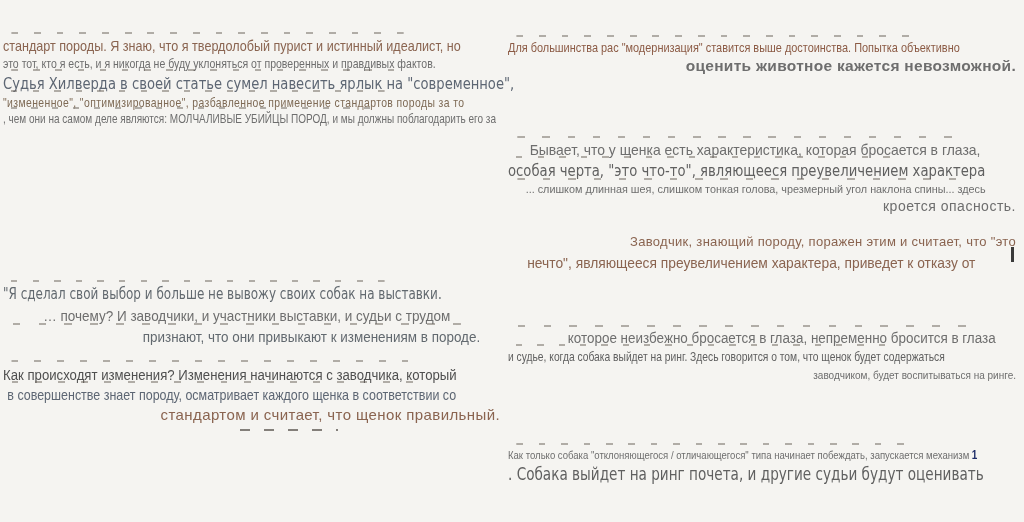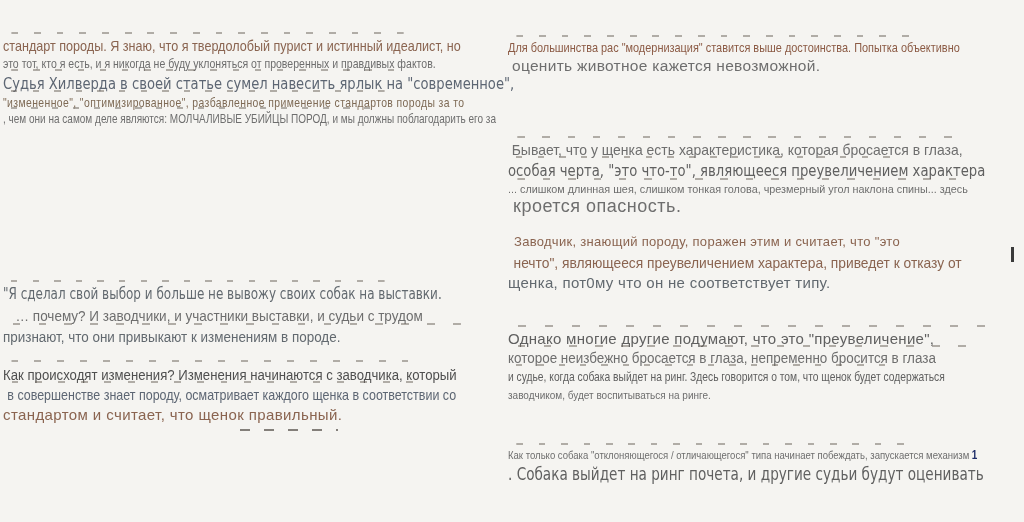--- a/index.html
+++ b/index.html
@@ -2,21 +2,21 @@
 <html lang="ru"><head>
 <meta charset="utf-8">
 <title>Translated document page</title>
 <style>
   html,body{margin:0;padding:0;}
   body{
     width:1024px;height:522px;position:relative;overflow:hidden;
     background:#f5f4f1;
     font-family:"Liberation Sans", sans-serif;
   }
-  .page{position:absolute;inset:0;}
+  .page{position:absolute;inset:0;text-align:right;}
   .col{position:absolute;top:0;height:100%;}
   .col-left{left:3px;width:497px;}
   .col-right{left:508px;width:508px;}
   .para{position:absolute;left:0;right:0;}
   .ln{
     position:relative;white-space:nowrap;
     transform:scaleX(var(--sx,1));transform-origin:0 50%;
     color:#6b6b6b;
   }
   
@@ -29,21 +29,21 @@
   .c-gray2 {color:#606060;}
   .c-dgray {color:#4f4f4f;}
   .c-slate {color:#5d6673;}
   .c-slate2{color:#62696f;}
   
   .art::before{
     content:"";position:absolute;top:-4px;left:2%;width:94%;height:2px;
     background:repeating-linear-gradient(90deg, rgba(108,100,92,.50) 0 8px, transparent 8px 27px);
   }
   .ls05{letter-spacing:.5px;}
-  .ls03{letter-spacing:.3px;}
+  .ls03{letter-spacing:.3px;font-weight:bold;}
   .footnote-mark{font-weight:bold;color:#1f2d69;font-size:12px;padding-left:3px;}
   .edge-mark{
     position:absolute;left:1011px;top:247px;width:3px;height:15px;
     background:#3a3a3a;
   }
   .artifact-strip{
     position:absolute;left:240px;top:429px;width:98px;height:2px;
     background:repeating-linear-gradient(90deg, rgba(70,64,58,.65) 0 10px, transparent 10px 24px);
   }
 </style>
@@ -81,31 +81,29 @@
 
     <div class="para" style="top:39px">
       <div class="ln c-redbr art" style="font-size:13px;line-height:17px;--sx:.84">Для большинства рас "модернизация" ставится выше достоинства. Попытка объективно</div>
       <div class="ln c-gray ls03" style="font-size:15.5px;line-height:20px;padding-left:4px">оценить животное кажется невозможной.</div>
     </div>
 
     <div class="para" style="top:140px">
       <div class="ln c-gray art" style="font-size:15px;line-height:20px;--sx:.93;padding-left:4px">Бывает, что у щенка есть характеристика, которая бросается в глаза,</div>
       <div class="ln c-gray2 art f-dejavu" style="font-size:16.5px;line-height:22px;--sx:.80">особая черта, "это что-то", являющееся преувеличением характера</div>
       <div class="ln c-gray art" style="font-size:11.5px;line-height:15px;--sx:.94">... слишком длинная шея, слишком тонкая голова, чрезмерный угол наклона спины... здесь</div>
-      <div class="ln c-gray ls05" style="font-size:18px;line-height:19px;padding-left:5px">кроется опасность.</div>
+      <div class="ln c-gray ls05" style="font-size:14px;line-height:19px;padding-left:5px">кроется опасность.</div>
     </div>
 
     <div class="para" style="top:232px">
       <div class="ln c-brown" style="font-size:13px;line-height:20px;padding-left:6px;letter-spacing:.3px">Заводчик, знающий породу, поражен этим и считает, что "это</div>
       <div class="ln c-brown" style="font-size:15px;line-height:21px;--sx:.92;padding-left:6px">нечто", являющееся преувеличением характера, приведет к отказу от</div>
-      <div class="ln c-slate2" style="font-size:15px;line-height:20px;letter-spacing:.3px">щенка, пот0му что он не соответствует типу.</div>
     </div>
 
     <div class="para" style="top:329px">
-      <div class="ln c-gray2 art" style="font-size:15px;line-height:20px;letter-spacing:.3px">Однако многие другие подумают, что это "преувеличение",</div>
       <div class="ln c-gray art" style="font-size:14px;line-height:19px;--sx:.96">которое неизбежно бросается в глаза, непременно бросится в глаза</div>
       <div class="ln c-gray2 art" style="font-size:13px;line-height:18px;--sx:.79">и судье, когда собака выйдет на ринг. Здесь говорится о том, что щенок будет содержаться</div>
       <div class="ln c-gray" style="font-size:10px;line-height:19px">заводчиком, будет воспитываться на ринге.</div>
     </div>
 
     <div class="para" style="top:447px">
       <div class="ln c-gray art" style="font-size:11.5px;line-height:16px;--sx:.83">
         <span>Как только собака "отклоняющегося / отличающегося" типа начинает побеждать, запускается механизм</span><span class="footnote-mark">1</span>
       </div>
       <div class="ln c-gray2 f-dejavu" style="font-size:17px;line-height:23px;--sx:.80">. Собака выйдет на ринг почета, и другие судьи будут оценивать</div>

